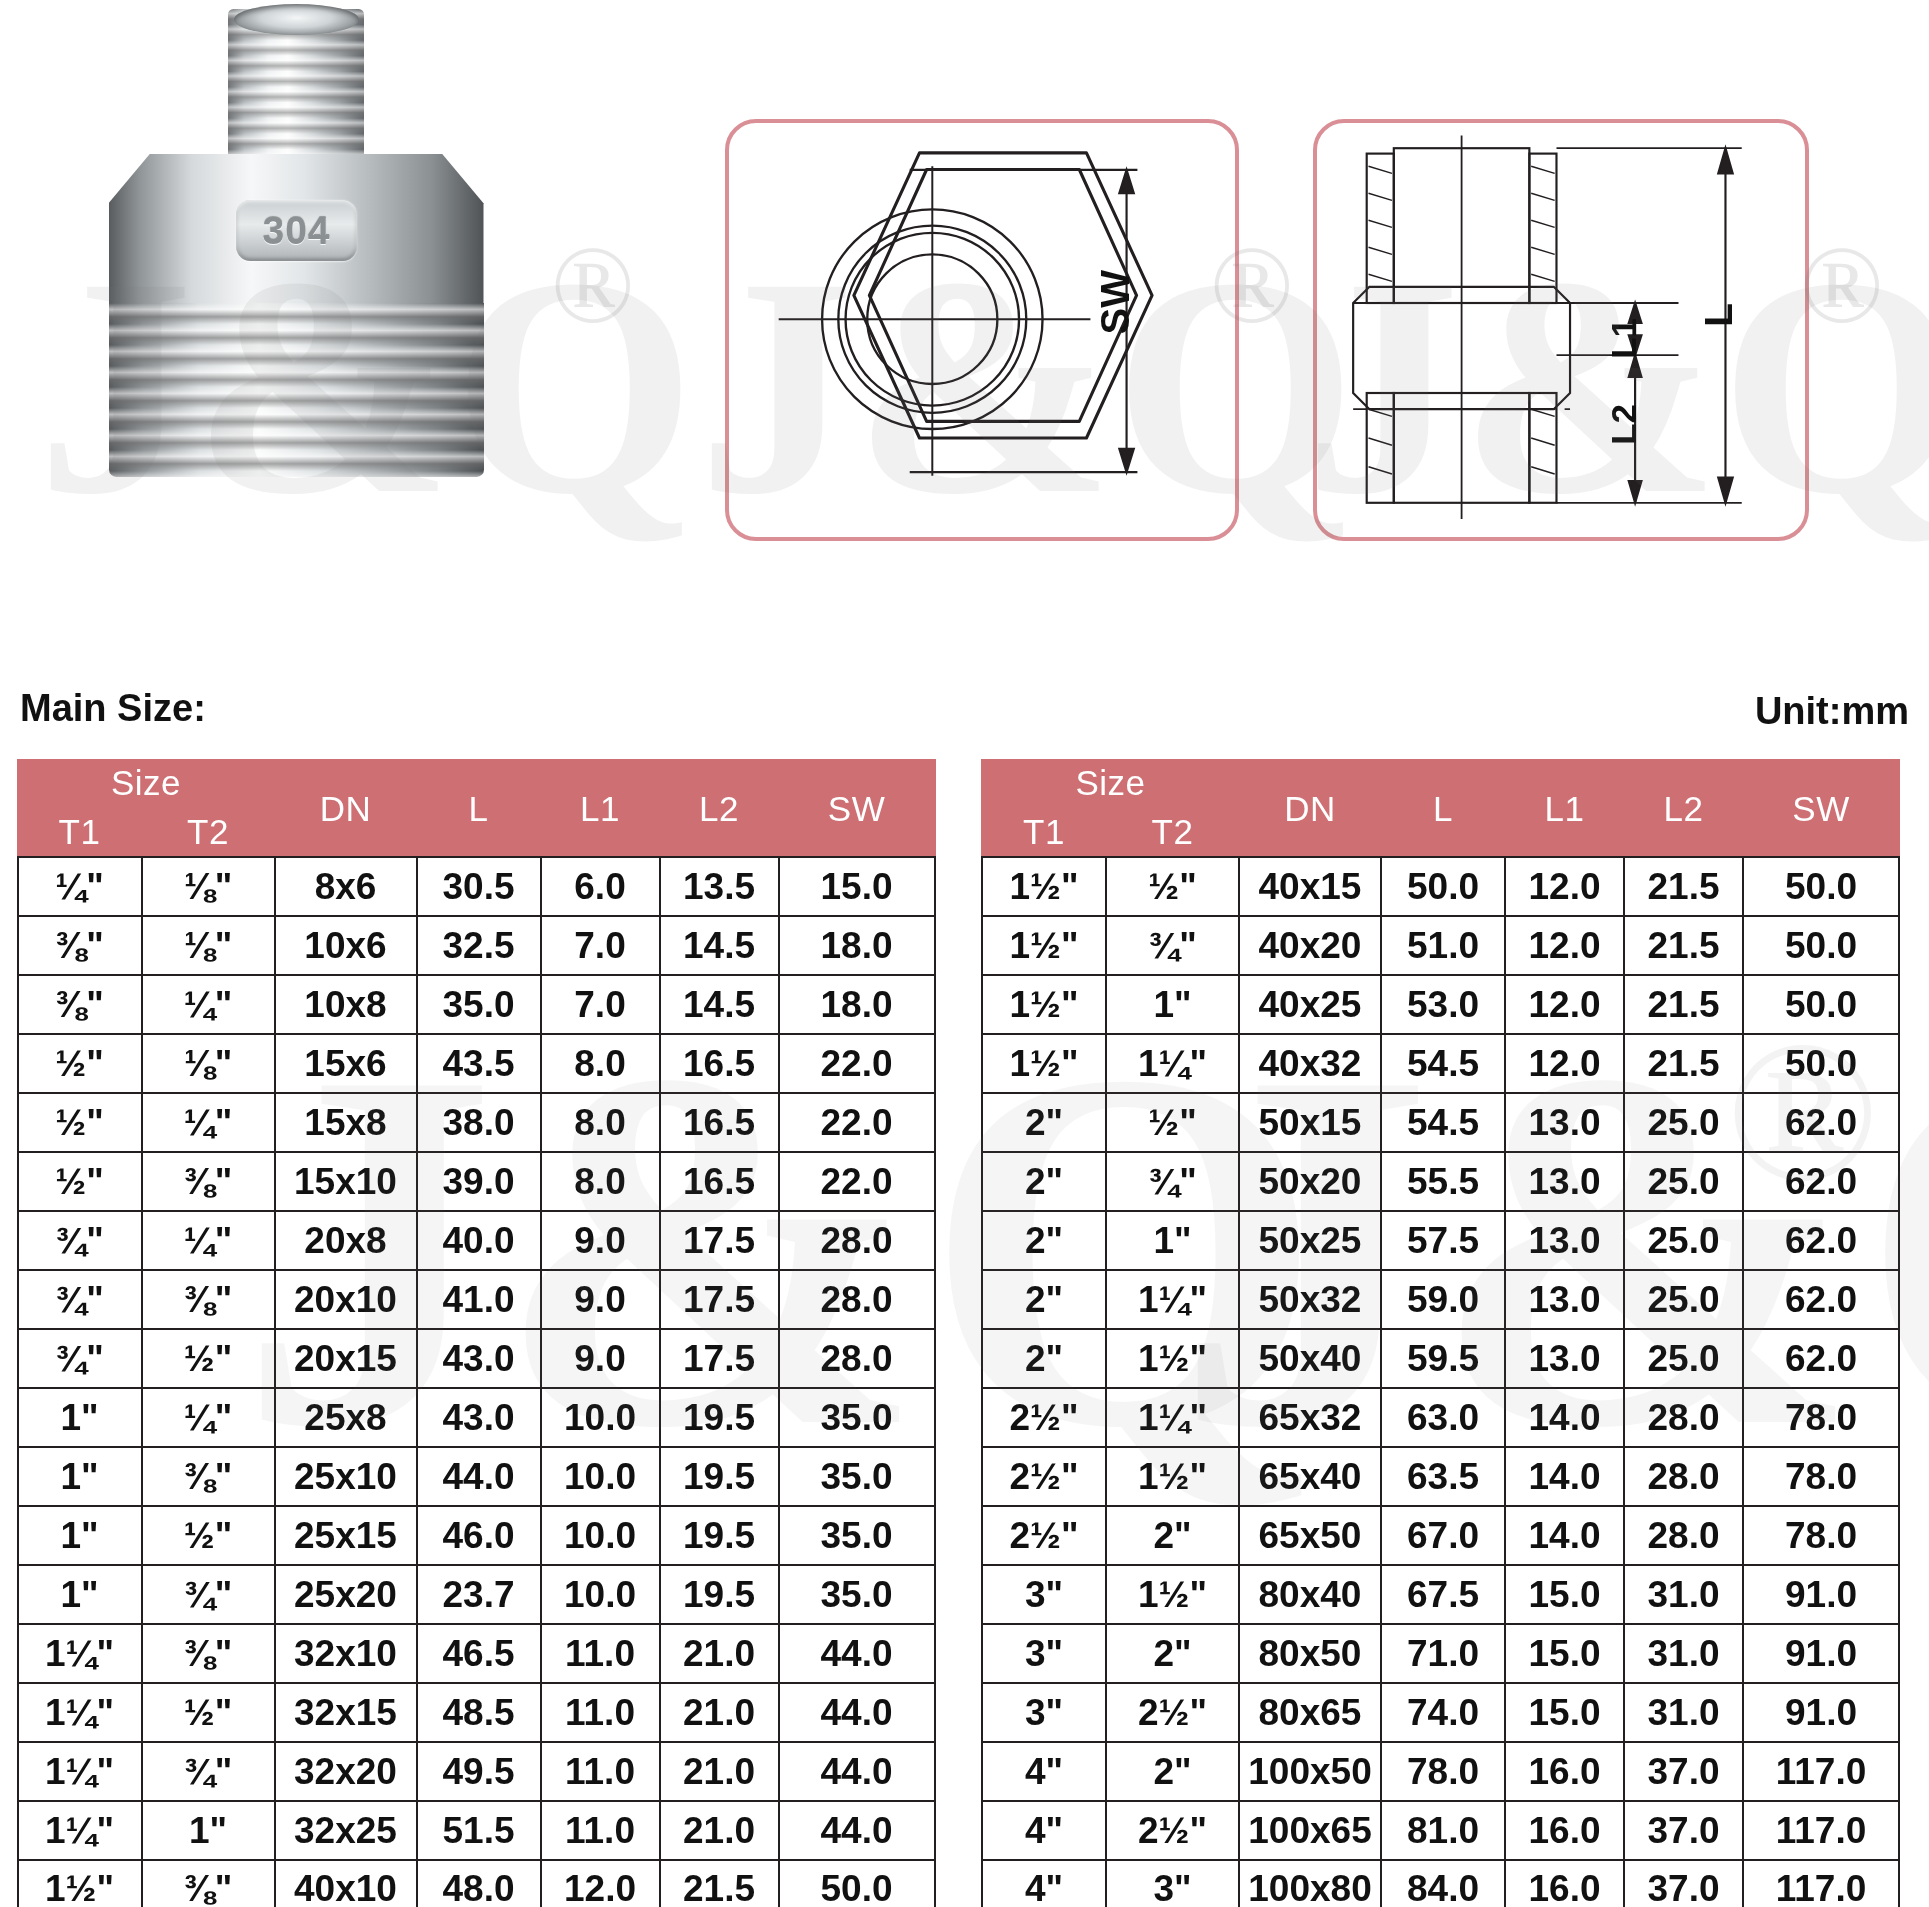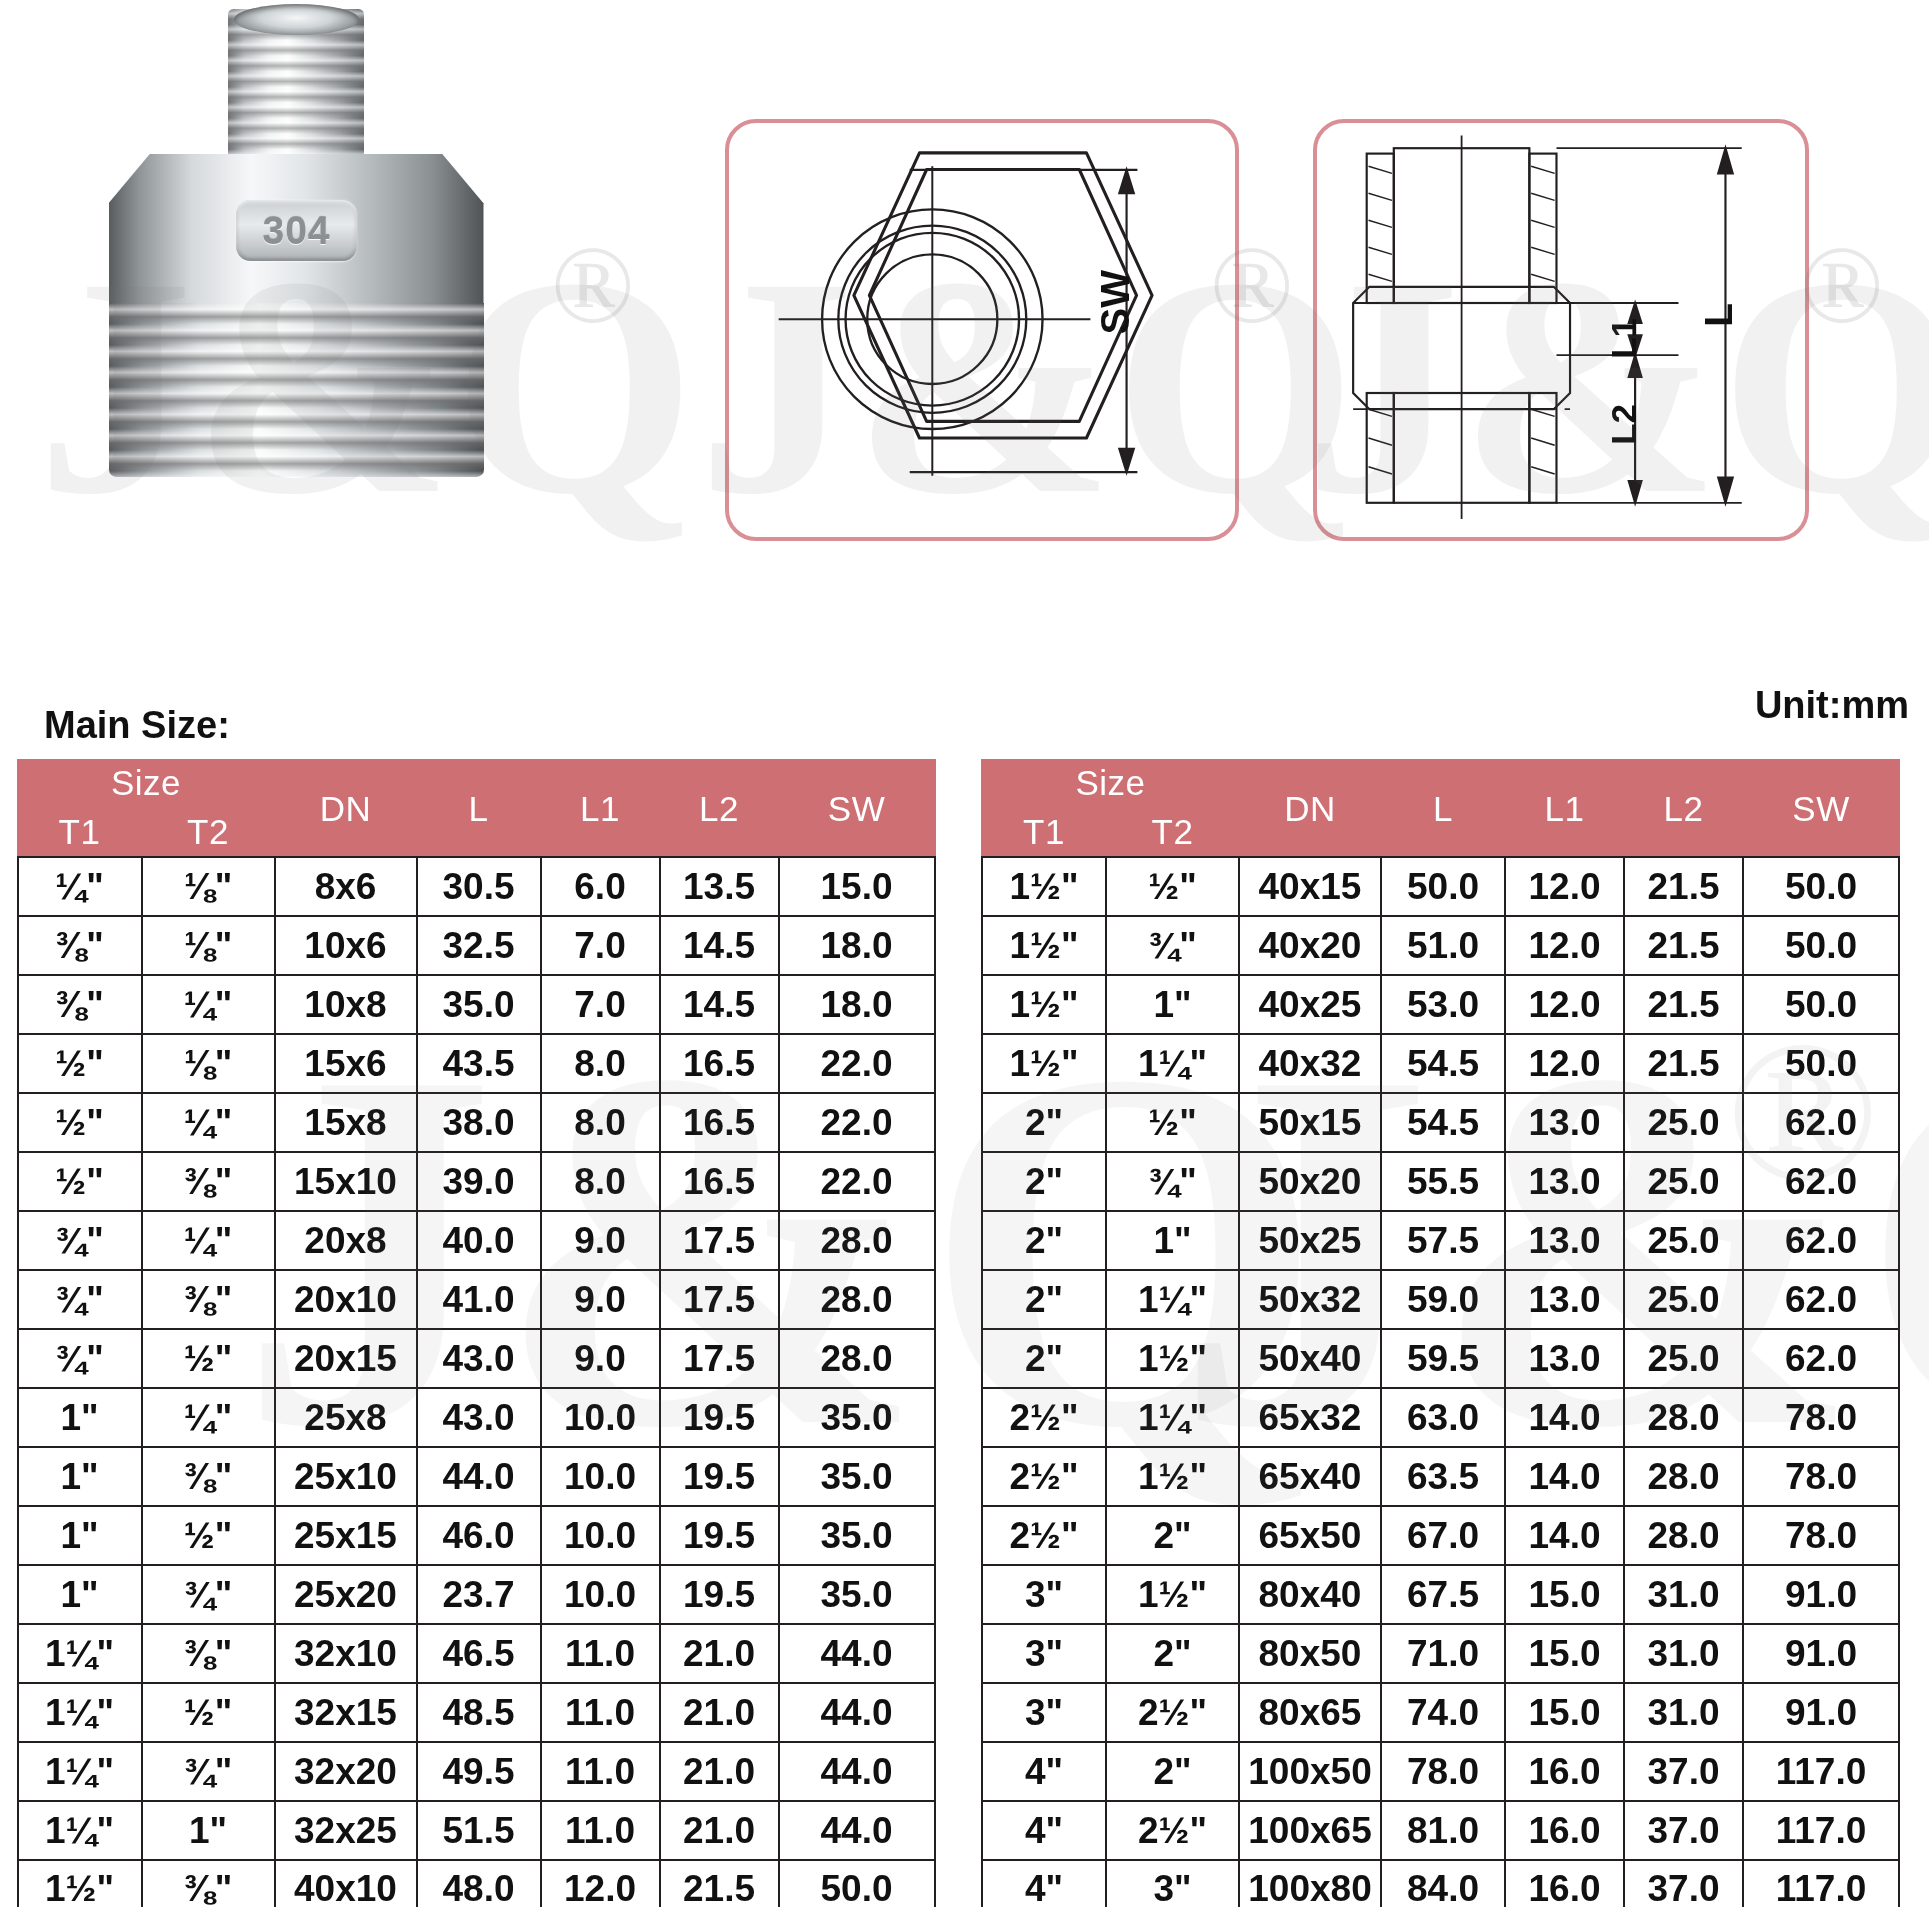--- a/index.html
+++ b/index.html
@@ -141,22 +141,22 @@
   .tables-area {
     position: absolute;
     left: 0; top: 680px; width: 1929px; height: 1228px;
     z-index: 2;
   }
   .caption {
     position: absolute;
     font-size: 38px; font-weight: 700; color: #111;
     font-family: "Liberation Sans", sans-serif;
   }
-  #main-size-caption { left: 20px; top: 24px; margin-left: 24px; }
-  #unit-caption { right: 20px; top: 4px; }
+  #main-size-caption { left: 20px; top: 7px; }
+  #unit-caption { right: 20px; top: 10px; }
 
   table.spec {
     position: absolute;
     border-collapse: collapse;
     table-layout: fixed;
     font-family: "Liberation Sans", sans-serif;
   }
   #table-left  { left: 16.5px;   top: 79px; width: 918px; }
   #table-right { left: 981px; top: 79px; width: 918px; }
 

